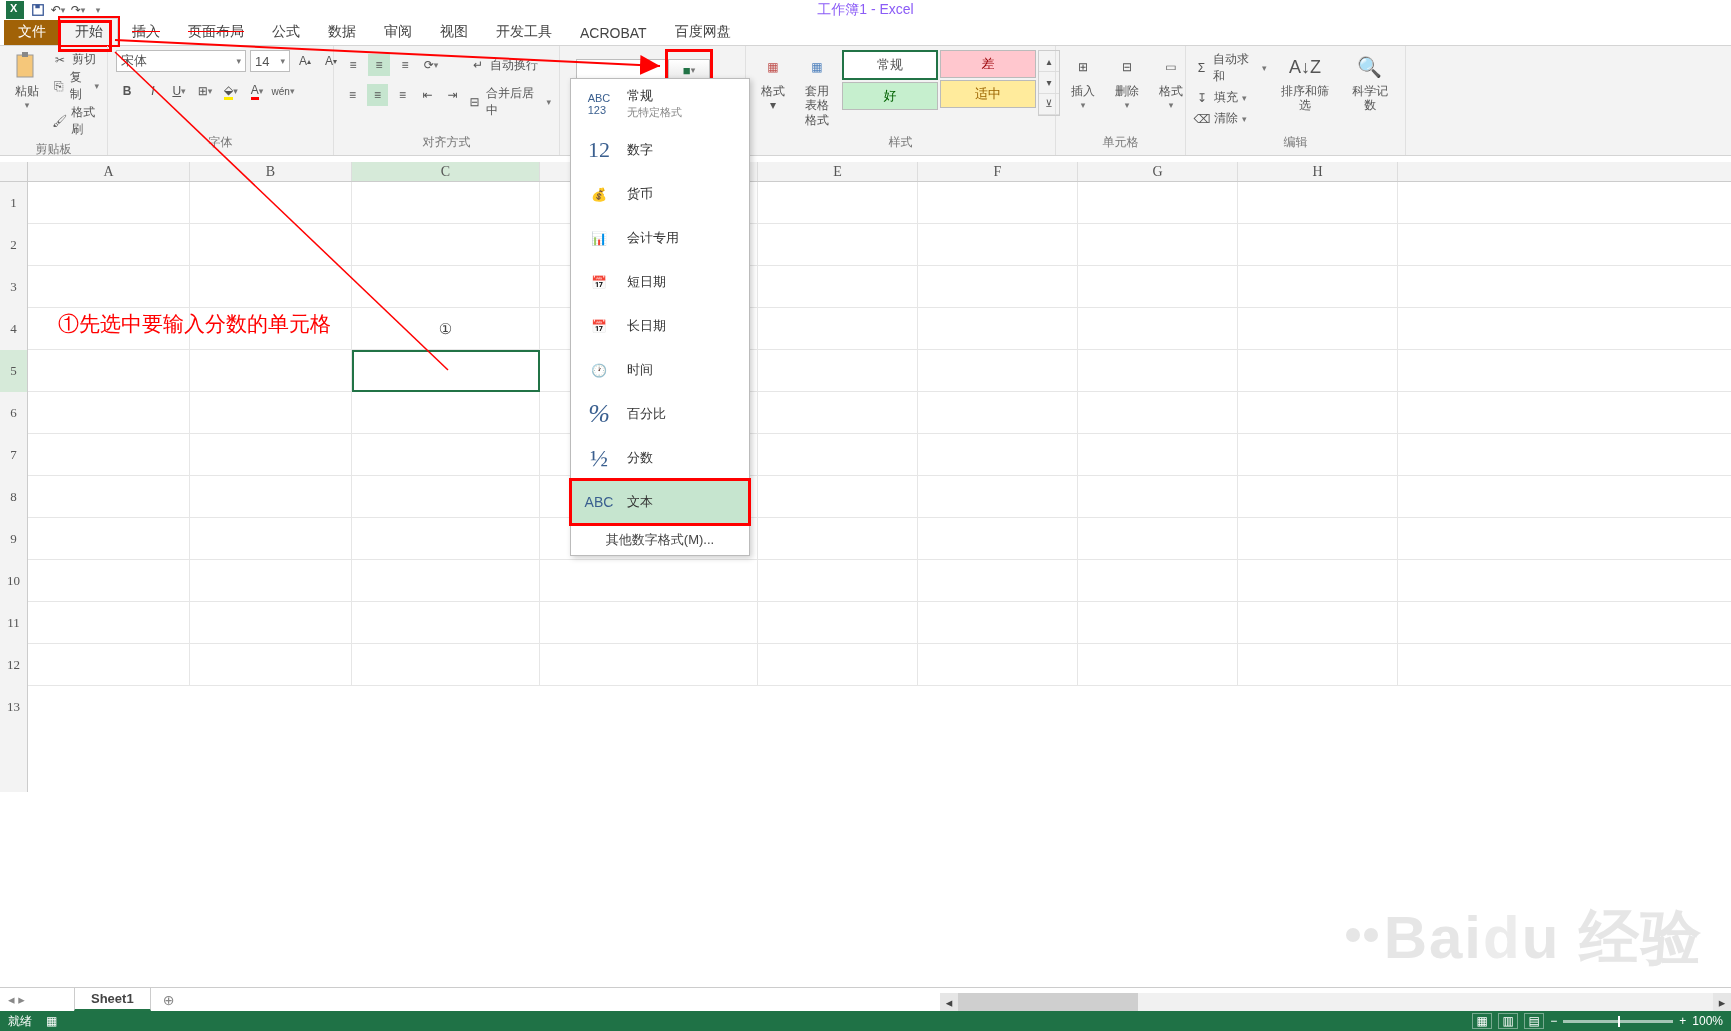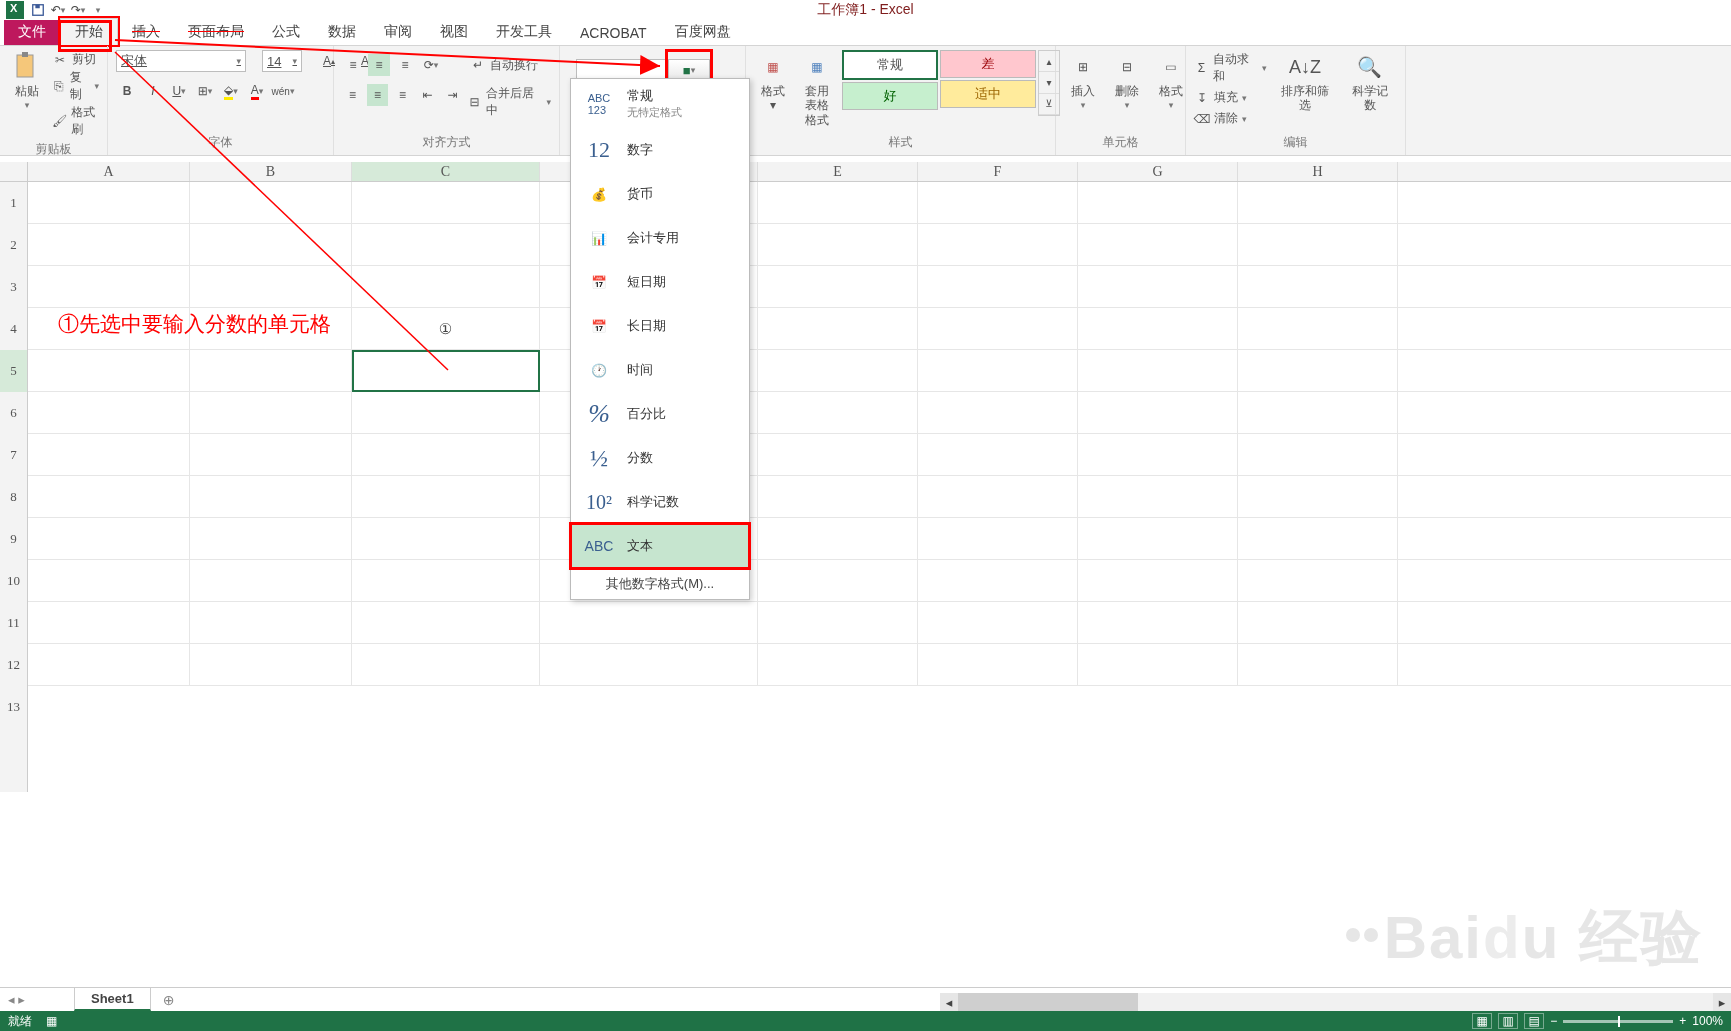--- a/index.html
+++ b/index.html
@@ -4,25 +4,25 @@
 <style>
 * { margin:0; padding:0; box-sizing:border-box; font-family:"Microsoft YaHei","SimSun",sans-serif; }
 body { background:#fff; width:1731px; height:1031px; overflow:hidden; color:#444; font-size:13px; position:relative; }
 
 
 .title-bar { height:20px; background:#fff; display:flex; align-items:center; padding-left:6px; position:relative;}
 .title-bar .excel-logo { width:18px; height:18px; background:#1f7246; position:relative; margin-right:4px;}
 .title-bar .excel-logo::after{content:"X";color:#fff;font-size:11px;font-weight:bold;position:absolute;left:4px;top:1px;}
 .qat-btn{width:20px;height:18px;display:flex;align-items:center;justify-content:center;color:#444;font-size:12px;}
 .qat-btn svg{width:14px;height:14px;}
-.title-text{position:absolute;left:50%;transform:translateX(-50%);color:#7f1d1d;font-size:14px;}
+.title-text{position:absolute;left:50%;transform:translateX(-50%);color:#8b5cf6;font-size:14px;}
 
 .tabs{height:26px;background:#fff;display:flex;align-items:flex-end;border-bottom:1px solid #d4d4d4;padding-left:4px;}
 .tab{padding:4px 14px;color:#444;font-size:14px;cursor:pointer;}
-.tab.file{background:#be185d;color:#fff;}
+.tab.file{background:#a16207;color:#fff;}
 .tab.active{background:#f3f3f3;border:1px solid #d4d4d4;border-bottom:none;position:relative;}
 .tab.highlight{outline:2px solid #f00;}
 
 
 .ribbon{height:110px;background:#f3f3f3;border-bottom:1px solid #d4d4d4;display:flex;font-size:12px;color:#555;}
 .group{border-right:1px solid #e0e0e0;padding:4px 8px;display:flex;flex-direction:column;justify-content:space-between;height:100%;position:relative;}
 .group-label{text-align:center;color:#777;margin-top:2px;font-size:12px;}
 .group-body{display:flex;gap:6px;align-items:flex-start;flex:1;}
 
 .big-btn{display:flex;flex-direction:column;align-items:center;gap:2px;padding:2px 4px;cursor:pointer;min-width:38px;}
@@ -166,21 +166,21 @@
             <span class="icon">🖌</span>
             <span>格式刷</span>
           </div>
       </div>
     </div>
     <div class="group-label">剪贴板</div>
   </div>
 
   <div class="group" style="width:226px">
     <div class="group-body" style="flex-direction:column;gap:4px;">
-      <div style="display:flex;gap:16px;text-decoration:underline;">
+      <div style="display:flex;gap:4px;">
         <div class="font-select">
             <span>宋体</span>
             <span class="dd-caret">▾</span>
           </div>
         <div class="size-select">
             <span>14</span>
             <span class="dd-caret">▾</span>
           </div>
         <div class="tool-btn">A<sup style="font-size:8px">▴</sup></div>
         <div class="tool-btn">A<sup style="font-size:8px">▾</sup></div>
@@ -370,24 +370,20 @@
       <div class="nf-icon">🕐</div>
       <div class="nf-title">时间</div>
     </div>
   <div class="nf-item">
       <div class="nf-icon" style="font-family:serif;font-size:26px;font-style:italic">%</div>
       <div class="nf-title">百分比</div>
     </div>
   <div class="nf-item">
       <div class="nf-icon" style="font-family:serif;font-size:24px">½</div>
       <div class="nf-title">分数</div>
-    </div>
-  <div class="nf-item">
-      <div class="nf-icon" style="font-family:serif;font-size:20px">10²</div>
-      <div class="nf-title">科学记数</div>
     </div>
   <div class="nf-item selected">
       <div class="nf-icon" style="font-size:14px">ABC</div>
       <div class="nf-title">文本</div>
     </div>
   <div class="nf-more">其他数字格式(M)...</div>
 </div>
 
 <div class="col-headers">
   <div class="row-num-header"></div>

